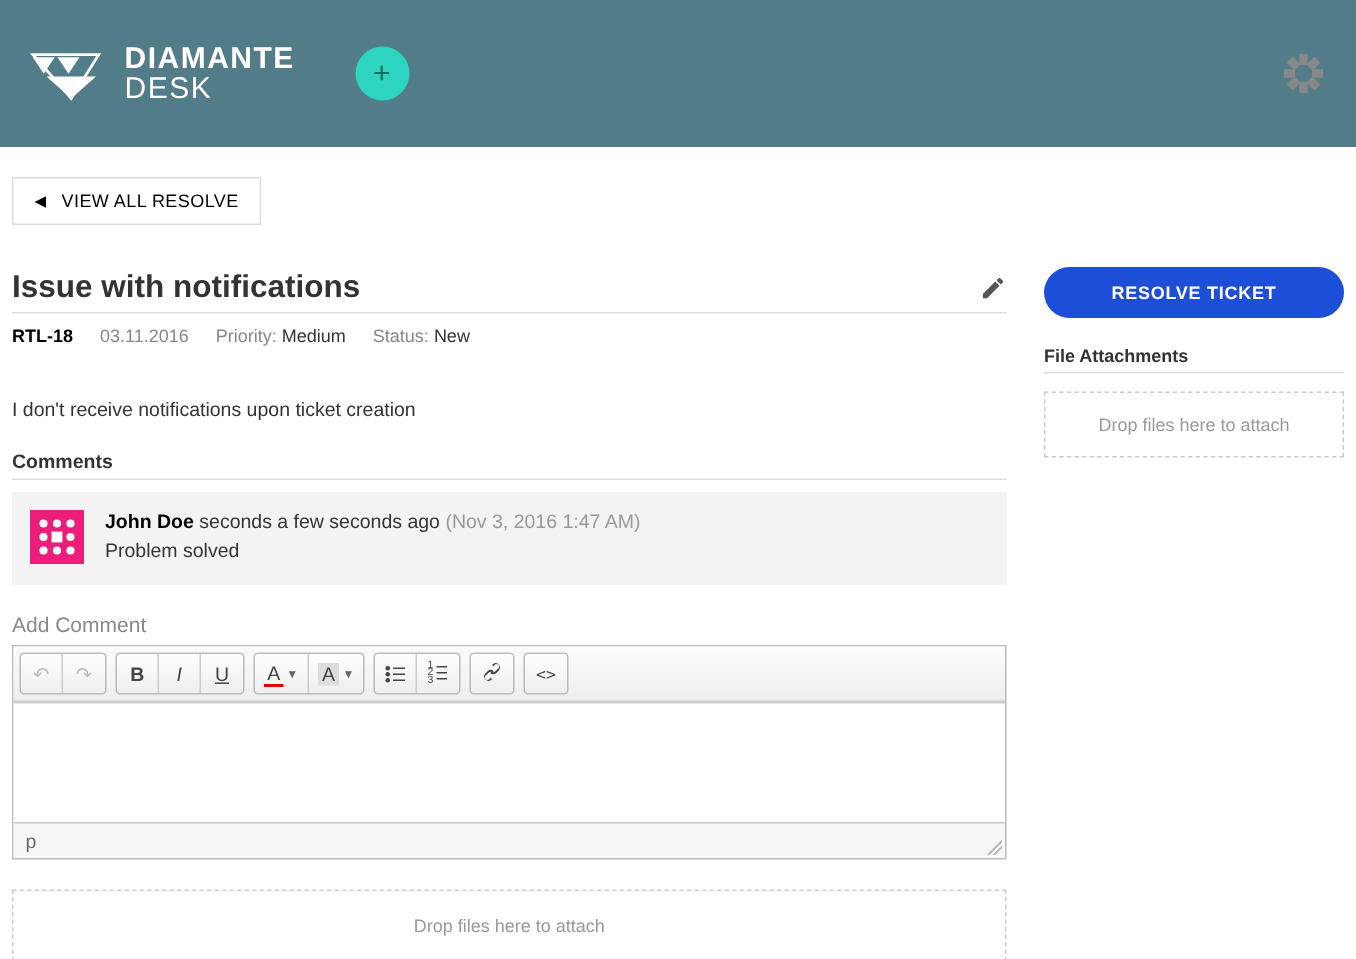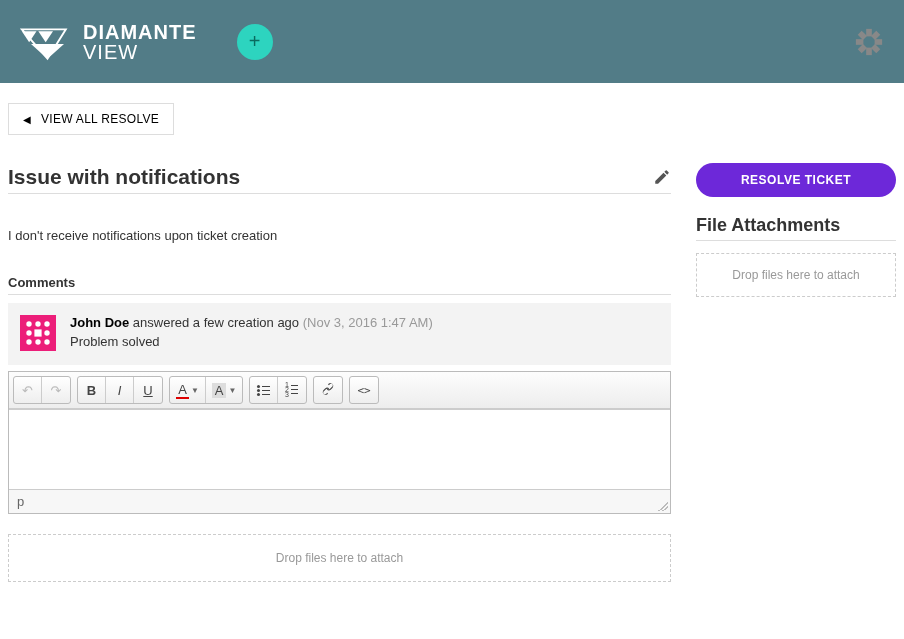--- a/index.html
+++ b/index.html
@@ -1,19 +1,19 @@
 <!DOCTYPE html>
 <html><head>
 <meta charset="utf-8">
 <style>
 * { box-sizing: border-box; margin: 0; padding: 0; }
 body { font-family: Arial, Helvetica, sans-serif; font-size: 13px; color: #333; background: #fff; }
 
 
-.header { background: #527c87; height: 83px; display: flex; align-items: center; padding: 0 20px; }
+.header { background: #527c87; height: 98px; display: flex; align-items: center; padding: 0 20px; }
 .logo { display: flex; align-items: center; gap: 8px; }
 .logo-mark { width: 55px; height: 40px; position: relative; }
 .logo-text { color: #fff; font-size: 20px; font-weight: bold; letter-spacing: 1px; line-height: 1; }
 .logo-text .line2 { font-weight: 300; }
 .add-btn { width: 36px; height: 36px; border-radius: 50%; background: #2dd4bf; display: flex; align-items: center; justify-content: center; margin-left: 40px; cursor: pointer; color: #0a6b5f; font-size: 20px; }
 .search-wrap { margin-left: 200px; flex: 0 0 280px; }
 .search-input { width: 100%; background: transparent; border: none; border-bottom: 1px solid rgba(255,255,255,0.5); color: #fff; padding: 6px 2px; font-size: 13px; outline: none; }
 .search-input::placeholder { color: #fff; }
 .user-badge { margin-left: auto; width: 30px; height: 30px; }
 .user-badge svg { width: 100%; height: 100%; }
@@ -31,21 +31,21 @@
 .title-row { display: flex; align-items: center; margin-top: 30px; border-bottom: 1px solid #ddd; padding-bottom: 4px; gap: 40px; }
 .title-row h1 { font-size: 21px; font-weight: 600; flex: 1; }
 .edit-icon { width: 18px; height: 18px; cursor: pointer; color: #555; }
 .meta-row { display: flex; gap: 18px; margin-top: 8px; font-size: 12px; color: #888; align-items: baseline; }
 .meta-row .tid { color: #000; font-weight: bold; }
 .meta-row .mval { color: #333; }
 
 .description { margin-top: 34px; font-size: 13px; color: #333; }
 
 
-.section-h { margin-top: 32px; font-size: 13px; font-weight: 700; padding-bottom: 4px; border-bottom: 1px solid #ddd; }
+.section-h { margin-top: 20px; font-size: 13px; font-weight: 700; padding-bottom: 4px; border-bottom: 1px solid #ddd; }
 .comment { background: #f3f3f3; padding: 12px 12px 14px 12px; display: flex; gap: 14px; margin-top: 8px; }
 .avatar { width: 36px; height: 36px; flex-shrink: 0; }
 .avatar svg { width: 100%; height: 100%; }
 .comment-body .line1 { font-size: 13px; color: #333; }
 .comment-body .author { font-weight: 700; color: #000; }
 .comment-body .when2 { color: #999; }
 .comment-body .text { margin-top: 4px; color: #333; }
 
 .add-label { margin-top: 18px; color: #888; font-size: 14px; }
 
@@ -57,25 +57,25 @@
 .tbtn:last-child { border-right: none; }
 .tbtn.disabled { color: #bbb; cursor: default; }
 .tbtn .caret { font-size: 8px; margin-left: 2px; color: #666; }
 .tbtn.wide { width: 36px; }
 .editor-body { background: #fff; height: 80px; border-top: 1px solid #ccc; }
 .editor-foot { border-top: 1px solid #ccc; padding: 4px 8px; font-size: 13px; color: #666; background: #f7f7f7; position: relative; }
 .resize-handle { position: absolute; right: 2px; bottom: 2px; width: 10px; height: 10px; background: linear-gradient(135deg, transparent 50%, #bbb 50%, #bbb 60%, transparent 60%, transparent 70%, #bbb 70%, #bbb 80%, transparent 80%); }
 
 .dropzone { border: 1px dashed #ccc; color: #999; text-align: center; padding: 16px; margin-top: 20px; font-size: 12px; }
 
-.btn-primary { background: #6d28d9; color: #fff; border: none; border-radius: 18px; padding: 10px 22px; font-size: 12px; letter-spacing: 0.5px; cursor: pointer; margin-top: 16px; font-weight: 600; }
+.btn-primary { background: #1d4ed8; color: #fff; border: none; border-radius: 18px; padding: 10px 22px; font-size: 12px; letter-spacing: 0.5px; cursor: pointer; margin-top: 16px; font-weight: 600; }
 .btn-primary.full { width: 100%; display: block; text-align: center; }
 
 
-.side-h { font-size: 18px; font-weight: 700; border-bottom: 1px solid #ddd; padding-bottom: 4px; margin-top: 18px; }
+.side-h { font-size: 12px; font-weight: 700; border-bottom: 1px solid #ddd; padding-bottom: 4px; margin-top: 18px; }
 .side .dropzone { margin-top: 12px; padding: 14px 8px; }
 .side .btn-primary { margin-top: 18px; }
 .resolve-btn { margin-top: 0; }
 
 
 .ul-icon { display: inline-block; width: 14px; height: 12px; position: relative; }
 .ul-icon::before { content: ""; position: absolute; left: 0; top: 1px; width: 3px; height: 3px; background: #444; border-radius: 50%; box-shadow: 0 4px 0 #444, 0 8px 0 #444; }
 .ul-icon::after { content: ""; position: absolute; left: 5px; top: 2px; width: 8px; height: 1px; background: #444; box-shadow: 0 4px 0 #444, 0 8px 0 #444; }
 .ol-icon { display: inline-block; width: 14px; height: 12px; position: relative; font-size: 7px; color: #444; }
 .ol-icon::before { content: "1\A 2\A 3"; white-space: pre; position: absolute; left: 0; top: -2px; line-height: 5px; }
@@ -91,21 +91,21 @@
           <g fill="#fff">
             <polygon points="2,10 18,10 10,22"></polygon>
             <polygon points="20,10 36,10 28,22"></polygon>
             <polygon points="12,24 28,24 48,24 30,40"></polygon>
           </g>
           <polygon fill="none" stroke="#fff" stroke-width="2" points="2,8 50,8 30,40"></polygon>
         </svg>
     </div>
     <div class="logo-text">
       <div>DIAMANTE</div>
-      <div class="line2">VIEW</div>
+      <div class="line2">DESK</div>
     </div>
   </div>
   <div class="add-btn">
     <span>+</span>
   </div>
   <div class="user-badge">
     <svg viewBox="0 0 32 32">
       <g fill="#888" transform="translate(16,16)">
         <rect x="-3" y="-14" width="6" height="8" transform="rotate(0)"></rect>
         <rect x="-3" y="-14" width="6" height="8" transform="rotate(45)"></rect>
@@ -130,20 +130,32 @@
 
     <div class="title-row">
       <h1>Issue with notifications</h1>
       <span class="edit-icon">
         <svg viewBox="0 0 24 24">
             <path fill="currentColor" d="M3 17.25V21h3.75l11-11-3.75-3.75-11 11zM20.71 7.04a1 1 0 0 0 0-1.41l-2.34-2.34a1 1 0 0 0-1.41 0l-1.83 1.83 3.75 3.75 1.83-1.83z"></path>
           </svg>
       </span>
     </div>
 
+    <div class="meta-row">
+      <span class="tid">RTL-18</span>
+      <span>03.11.2016</span>
+      <span>
+        <span>Priority:</span>
+        <span class="mval">Medium</span>
+      </span>
+      <span>
+        <span>Status:</span>
+        <span class="mval">New</span>
+      </span>
+    </div>
 
     <div class="description">I don't receive notifications upon ticket creation</div>
 
     <div class="section-h">Comments</div>
 
     <div class="comment">
       <div class="avatar">
         <svg viewBox="0 0 40 40">
           <rect width="40" height="40" fill="#ec1e79"></rect>
           <g fill="#fff">
@@ -155,27 +167,28 @@
             <circle cx="10" cy="30" r="3"></circle>
               <circle cx="20" cy="30" r="3"></circle>
               <circle cx="30" cy="30" r="3"></circle>
             <rect x="16" y="16" width="8" height="8"></rect>
           </g>
         </svg>
       </div>
       <div class="comment-body">
         <div class="line1">
           <span class="author">John Doe</span>
-          <span>answered a few creation ago</span>
+          <span>seconds a few seconds ago</span>
           <span class="when2">(Nov 3, 2016 1:47 AM)</span>
         </div>
         <div class="text">Problem solved</div>
       </div>
     </div>
 
+    <div class="add-label">Add Comment</div>
 
     <div class="editor">
       <div class="toolbar">
         <div class="tgrp">
           <div class="tbtn disabled">
               <span>↶</span>
             </div>
           <div class="tbtn disabled">
               <span>↷</span>
             </div>

